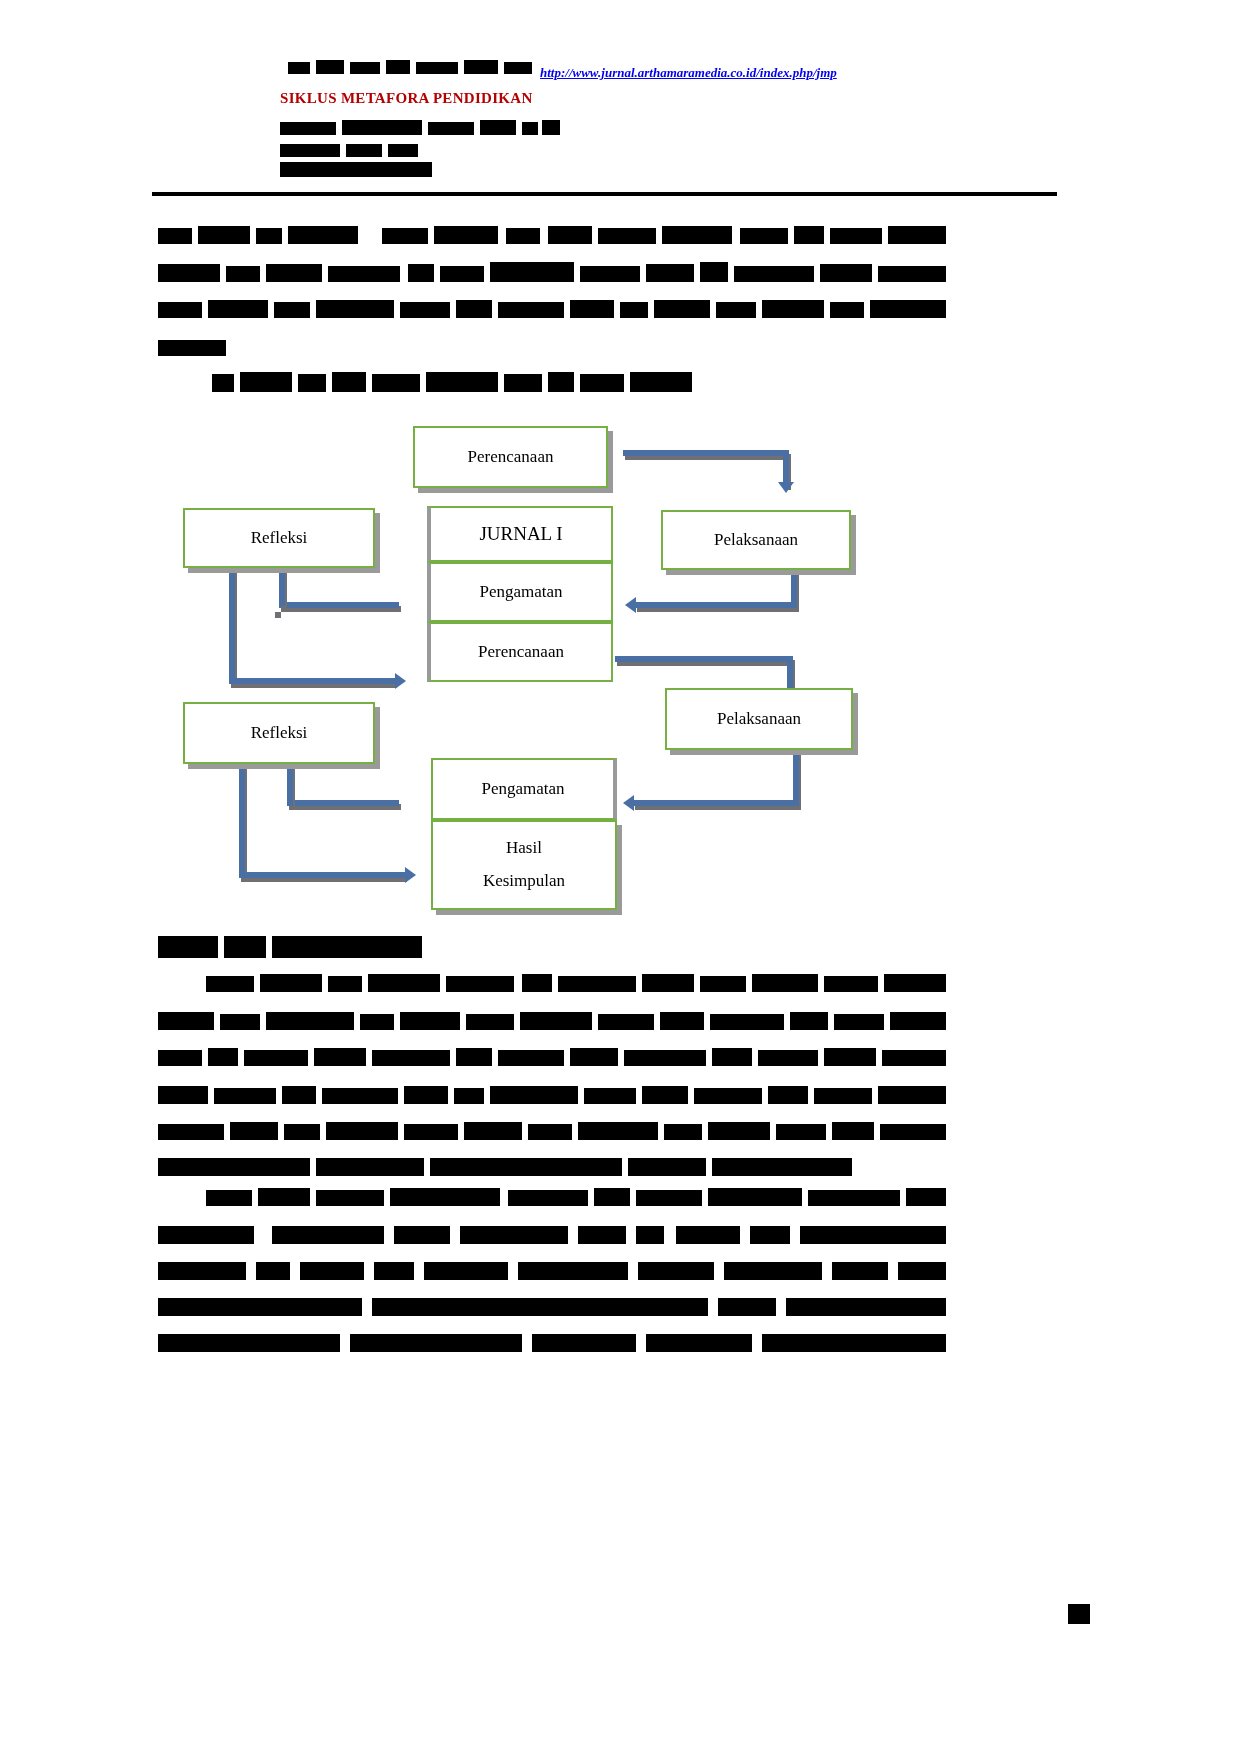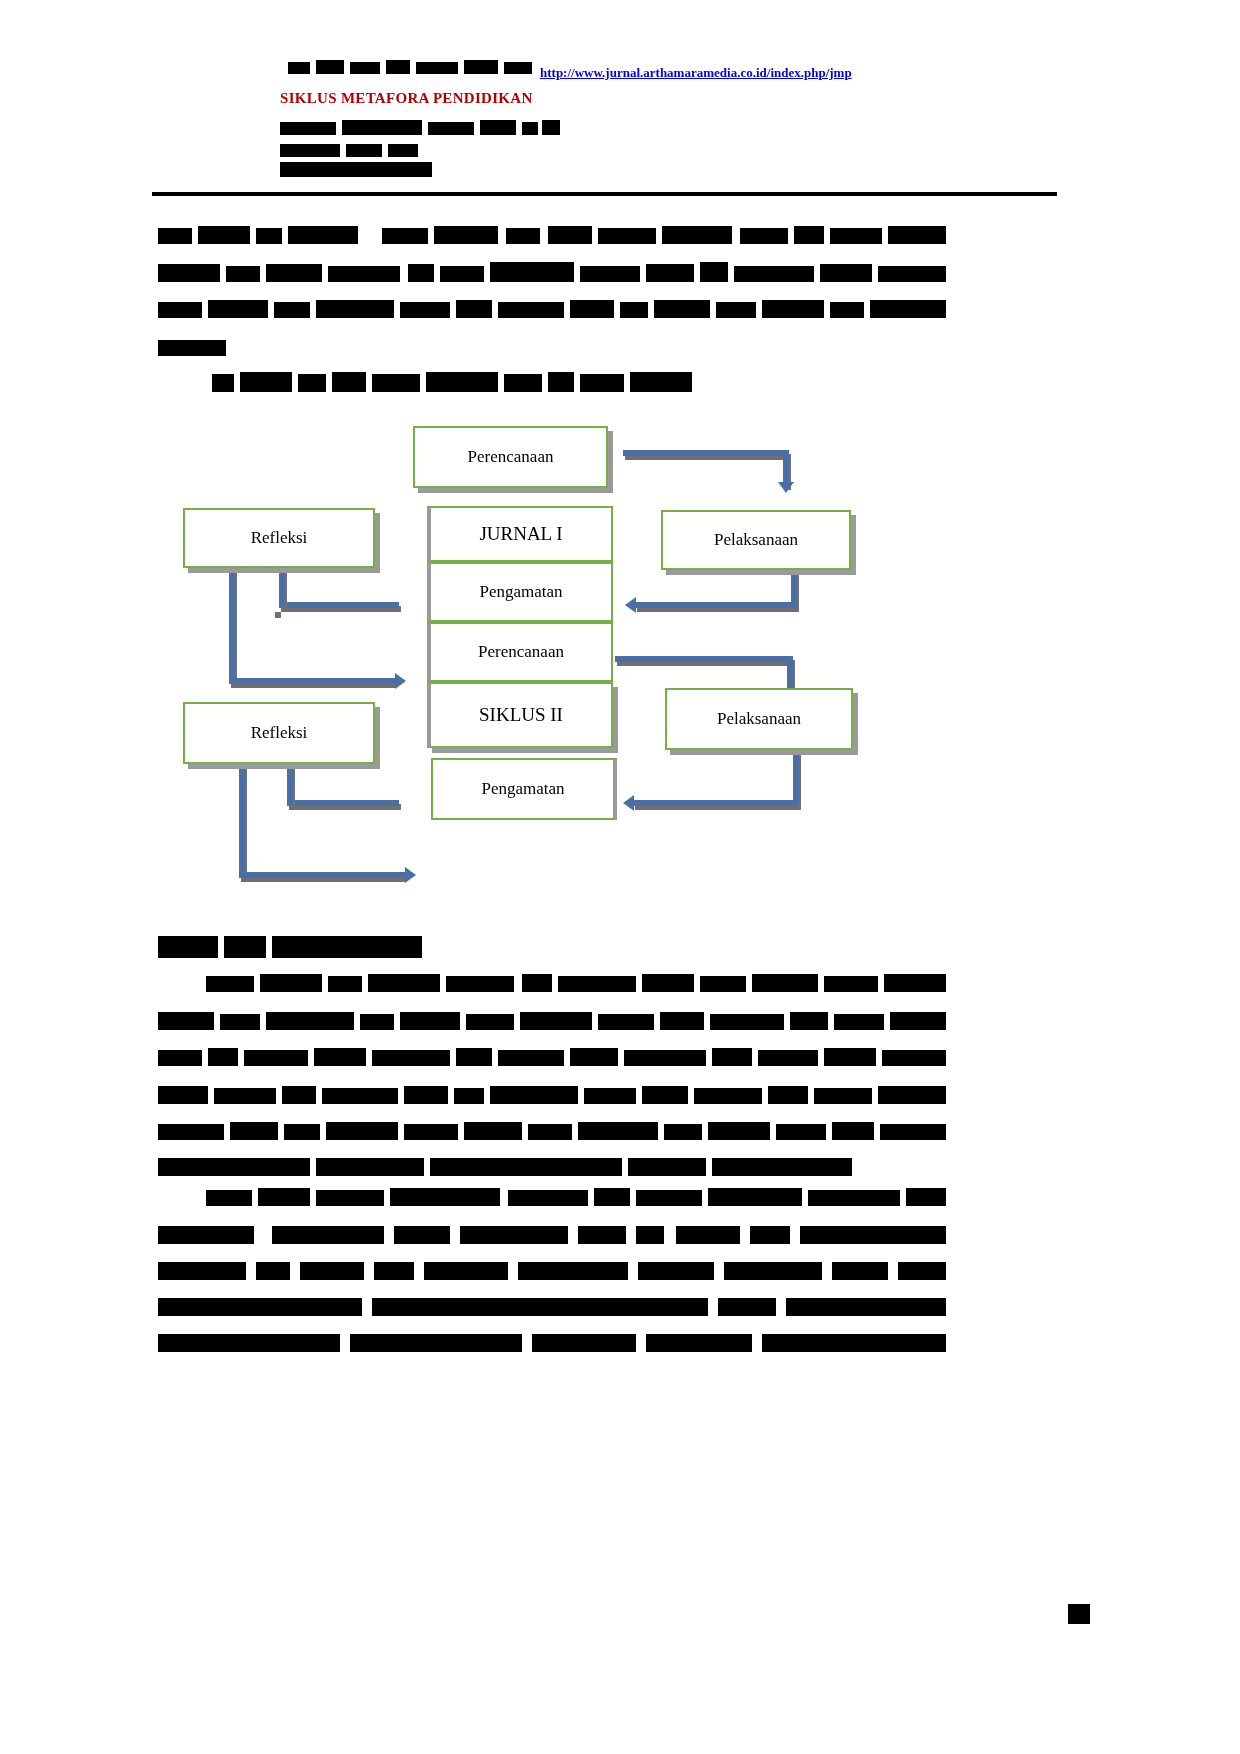--- a/index.html
+++ b/index.html
@@ -27,21 +27,21 @@
          font-family:"Liberation Serif",serif;font-size:7px;line-height:9px;letter-spacing:.2px;}
   .cover .cfoot{position:absolute;left:6px;bottom:8px;right:6px;}
   .cover .cfoot i{display:block;height:2px;background:rgba(255,255,255,.45);margin-bottom:3px;}
   .cover .cfoot i.w1{width:40%;} .cover .cfoot i.w2{width:62%;}
   .cover .cfoot i.w3{width:78%;} .cover .cfoot i.w4{width:55%;}
   .cover .cfoot i.w5{width:30%;} .cover .cfoot i.w6{width:68%;}
   .cover .cdark{position:absolute;left:0;right:0;bottom:0;height:22px;
          background:linear-gradient(180deg,rgba(2,20,36,0) 0%,rgba(2,16,30,.85) 70%,rgba(1,10,20,1) 100%);}
 
   .hdr-lines{position:absolute;left:110px;top:0;width:790px;}
-  .hline{position:relative;height:22px;}
+  .hline{position:relative;height:22px;font-style:italic;}
   .redact{position:absolute;background:#000;}
   .url{position:absolute;left:260px;top:9px;color:#0000ee;font-weight:bold;font-size:13px;
        text-decoration:underline;white-space:nowrap;font-family:"Liberation Serif",serif;}
   .jtitle{position:absolute;left:0;top:34px;color:#b40000;font-weight:bold;font-size:15px;
        letter-spacing:.3px;white-space:nowrap;font-family:"Liberation Serif",serif;}
 
   .rule{position:absolute;left:152px;top:192px;width:905px;height:4px;background:#000;}
 
   
   .bar{position:absolute;background:#000;}
@@ -239,36 +239,37 @@
     </div>
 
     <div class="node flat" style="left:272px;top:142px;width:186px;height:60px;border-left:4px solid #9a9a9a;">
       <span>Pengamatan</span>
     </div>
 
     <div class="node flat" style="left:272px;top:202px;width:186px;height:60px;border-left:4px solid #9a9a9a;">
       <span>Perencanaan</span>
     </div>
 
-    <div class="node" style="left:272px;top:262px;width:186px;height:66px;font-size:19px;border-left:4px solid #9a9a9a;">
-      <span>SIKLUS II</span>
-    </div>
 
     <div class="node" style="left:510px;top:268px;width:188px;height:62px;">
       <span>Pelaksanaan</span>
     </div>
 
     <div class="node" style="left:28px;top:282px;width:192px;height:62px;">
       <span>Refleksi</span>
     </div>
 
     <div class="node flat" style="left:276px;top:338px;width:186px;height:62px;border-right:4px solid #9a9a9a;">
       <span>Pengamatan</span>
     </div>
 
+    <div class="node" style="left:276px;top:400px;width:186px;height:90px;flex-direction:column;">
+      <span>Hasil</span>
+      <span style="margin-top:8px;">Kesimpulan</span>
+    </div>
   </div>
 
   <div>
     <span class="bar" style="left:158px;top:936px;width:60px;height:22px;"></span>
     <span class="bar" style="left:224px;top:936px;width:42px;height:22px;"></span>
     <span class="bar" style="left:272px;top:936px;width:150px;height:22px;"></span>
   </div>
 
   <div>
     <span class="bar" style="left:206px;top:976px;width:48px;height:16px;"></span>

